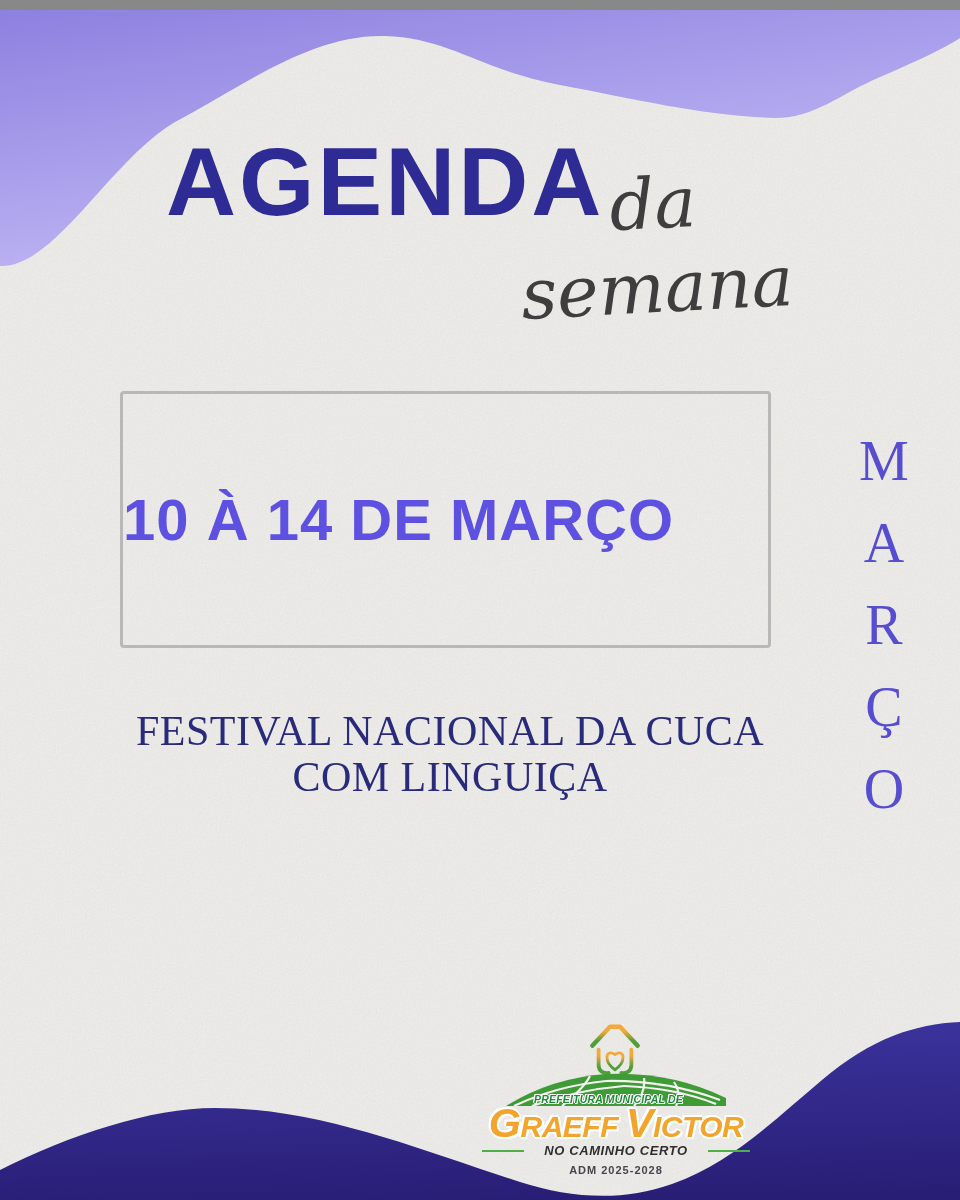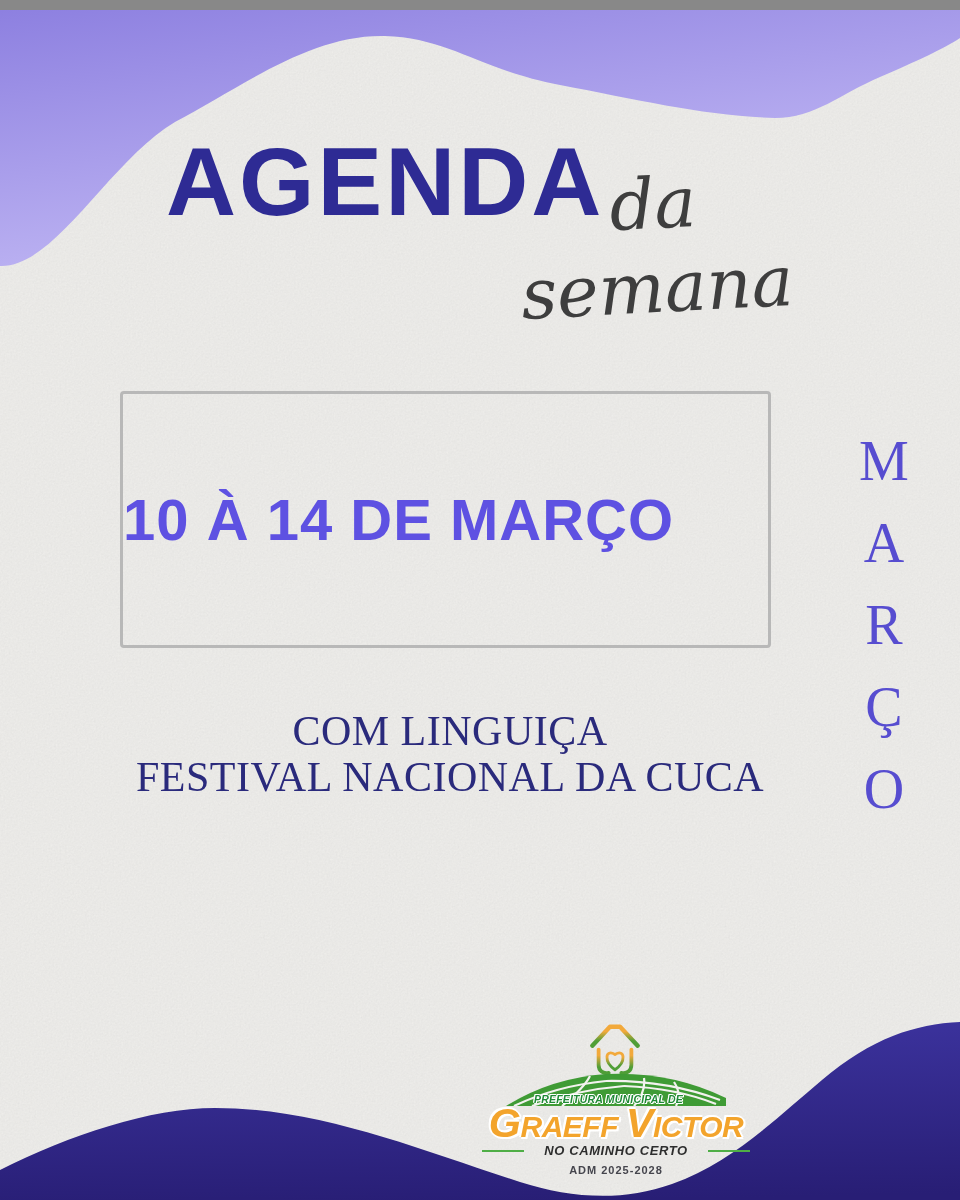--- a/index.html
+++ b/index.html
@@ -132,22 +132,22 @@
   <h1 class="title">AGENDA</h1>
   <div class="subtitle">da semana</div>
 
   <div class="date-box">
     <span class="date-text">10 À 14 DE MARÇO</span>
   </div>
 
   <div class="month">MARÇO</div>
 
   <div class="event">
+    <div>FESTIVAL NACIONAL DA CUCA</div>
     <div>COM LINGUIÇA</div>
-    <div>FESTIVAL NACIONAL DA CUCA</div>
   </div>
 
   <div class="logo">
 
     <svg class="house" width="64" height="58" viewBox="0 0 100 92" aria-hidden="true">
       <defs>
         <linearGradient id="houseGrad" x1="0" y1="0" x2="0" y2="1">
           <stop offset="0.25" stop-color="#f2a93b"></stop>
           <stop offset="0.75" stop-color="#4f9e37"></stop>
         </linearGradient>

